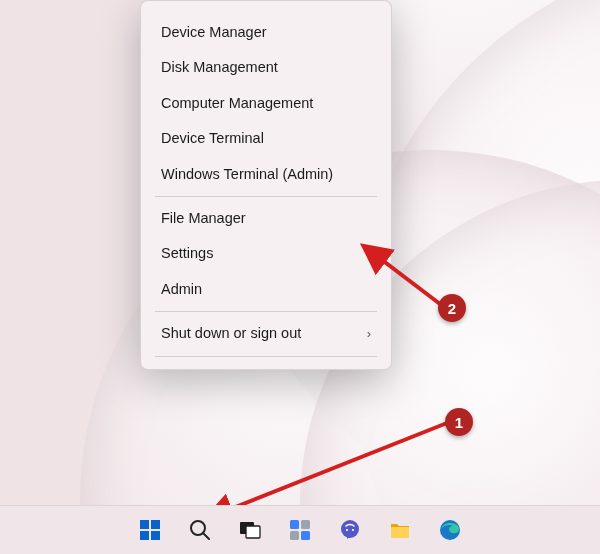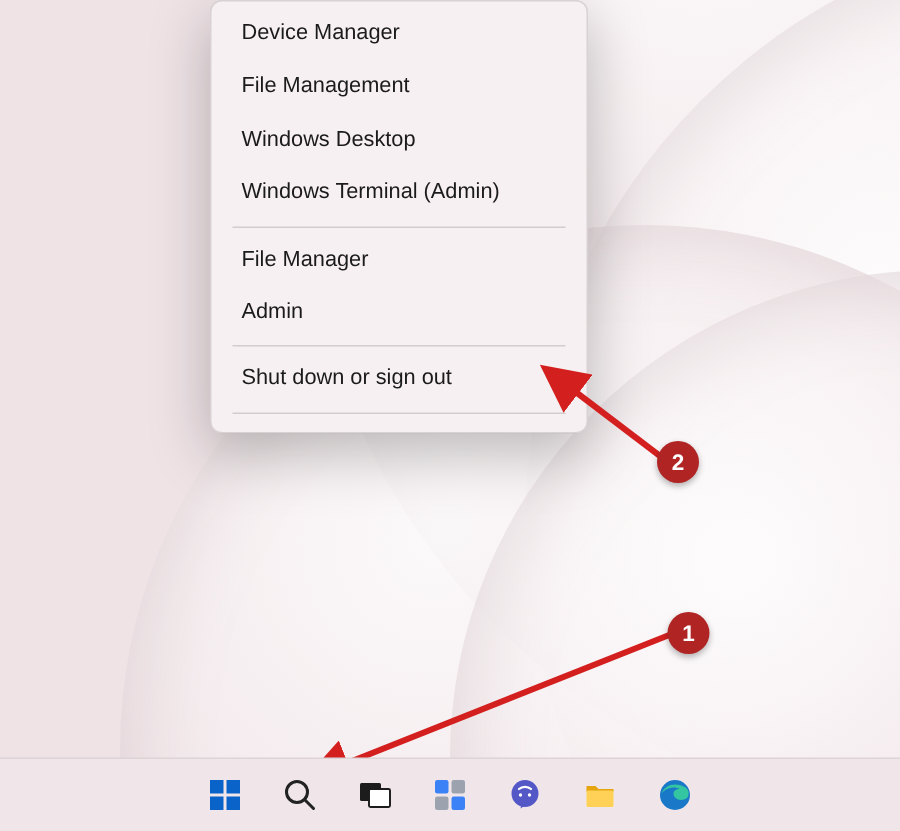--- a/index.html
+++ b/index.html
@@ -32,21 +32,21 @@
   
   .context-menu{
     position:absolute;
     left:140px;
     top:0px;
     width:250px;
     background:#f7f0f2;
     border:1px solid rgba(0,0,0,0.12);
     border-radius:8px;
     box-shadow:0 12px 40px rgba(0,0,0,0.25);
-    padding:4px 0 8px;
+    padding:14px 0 8px;
     font-size:14.5px;
     color:#1b1b1b;
   }
   .menu-item{
     padding:9px 20px;
     line-height:1.2;
     white-space:nowrap;
     cursor:default;
     display:flex;
     align-items:center;
@@ -104,31 +104,37 @@
   <div class="petal p2"></div>
   <div class="petal p3"></div>
   <div class="petal p4"></div>
 </div>
 
 <div class="context-menu">
   <div class="menu-item">
       <span>Device Manager</span>
     </div>
   <div class="menu-item">
-      <span>File Management</span>
-    </div>
-  <div class="menu-item">
-      <span>Windows Desktop</span>
+      <span>Disk Management</span>
+    </div>
+  <div class="menu-item">
+      <span>Computer Management</span>
+    </div>
+  <div class="menu-item">
+      <span>Device Terminal</span>
     </div>
   <div class="menu-item">
       <span>Windows Terminal (Admin)</span>
     </div>
   <div class="menu-sep"></div>
   <div class="menu-item">
       <span>File Manager</span>
+    </div>
+  <div class="menu-item">
+      <span>Settings</span>
     </div>
   <div class="menu-item">
       <span>Admin</span>
     </div>
   <div class="menu-sep"></div>
   <div class="menu-item">
     <span>Shut down or sign out</span>
     <span class="chevron">›</span>
   </div>
   <div class="menu-sep"></div>

